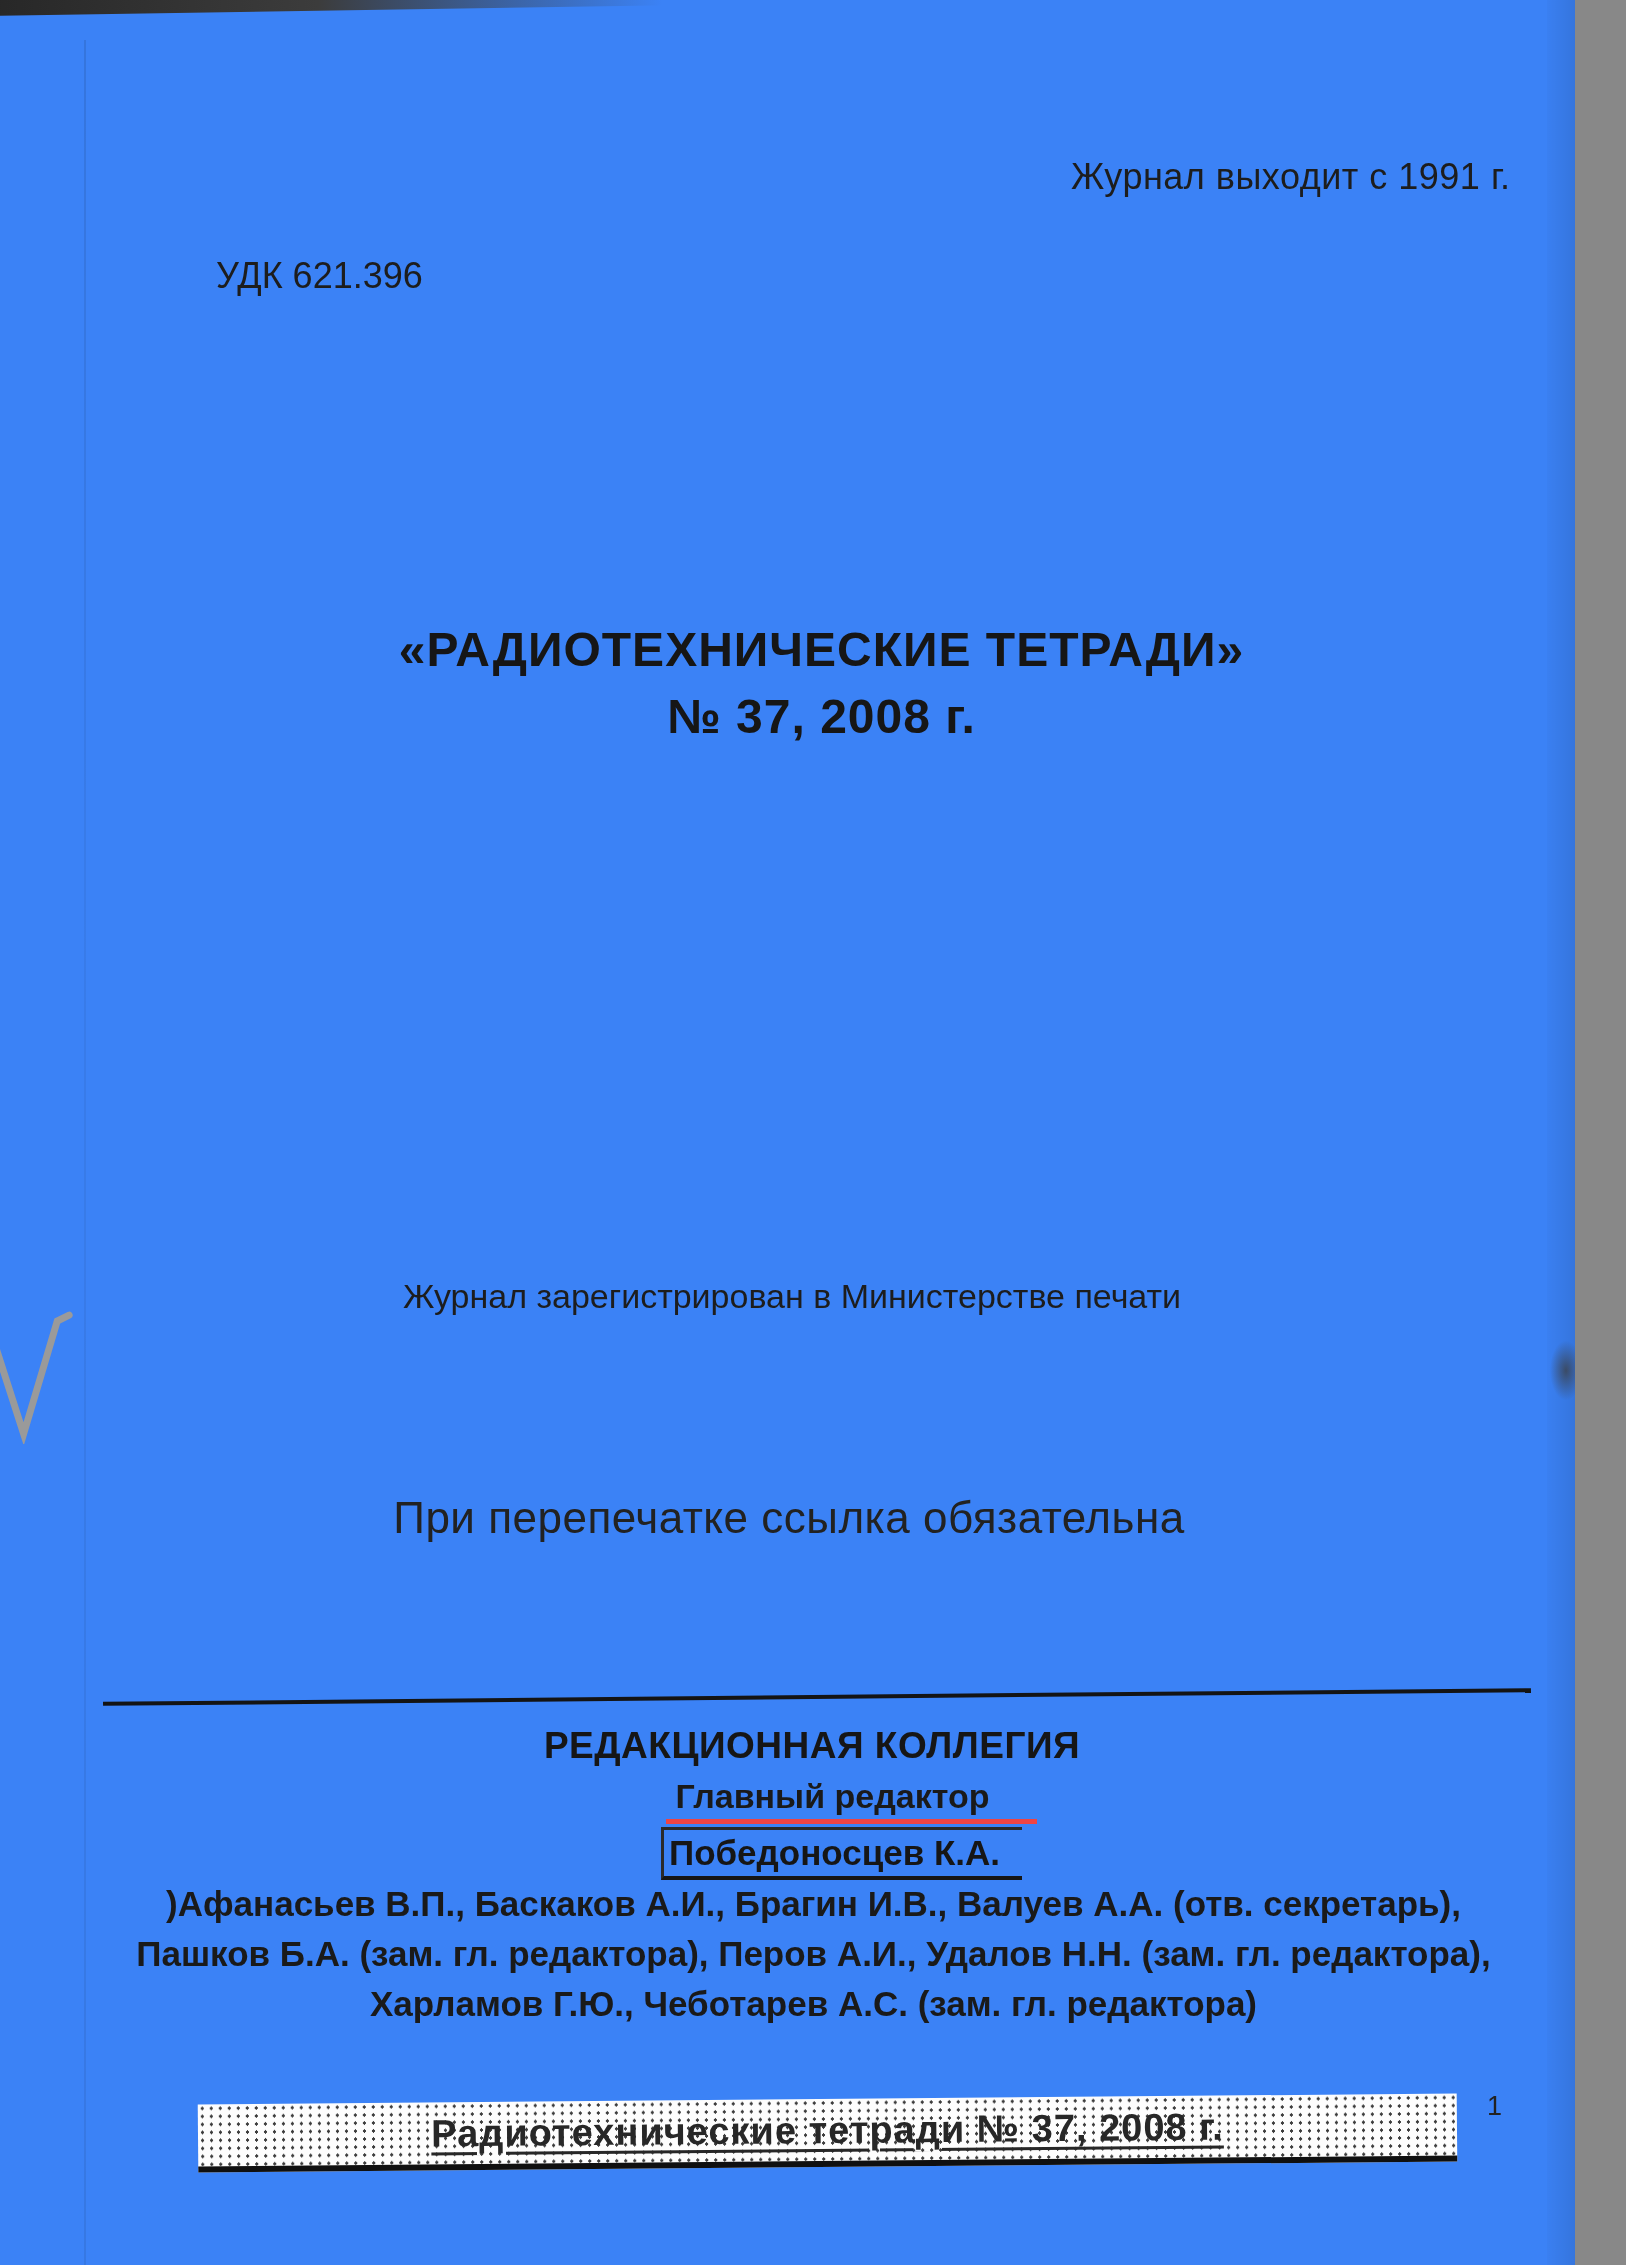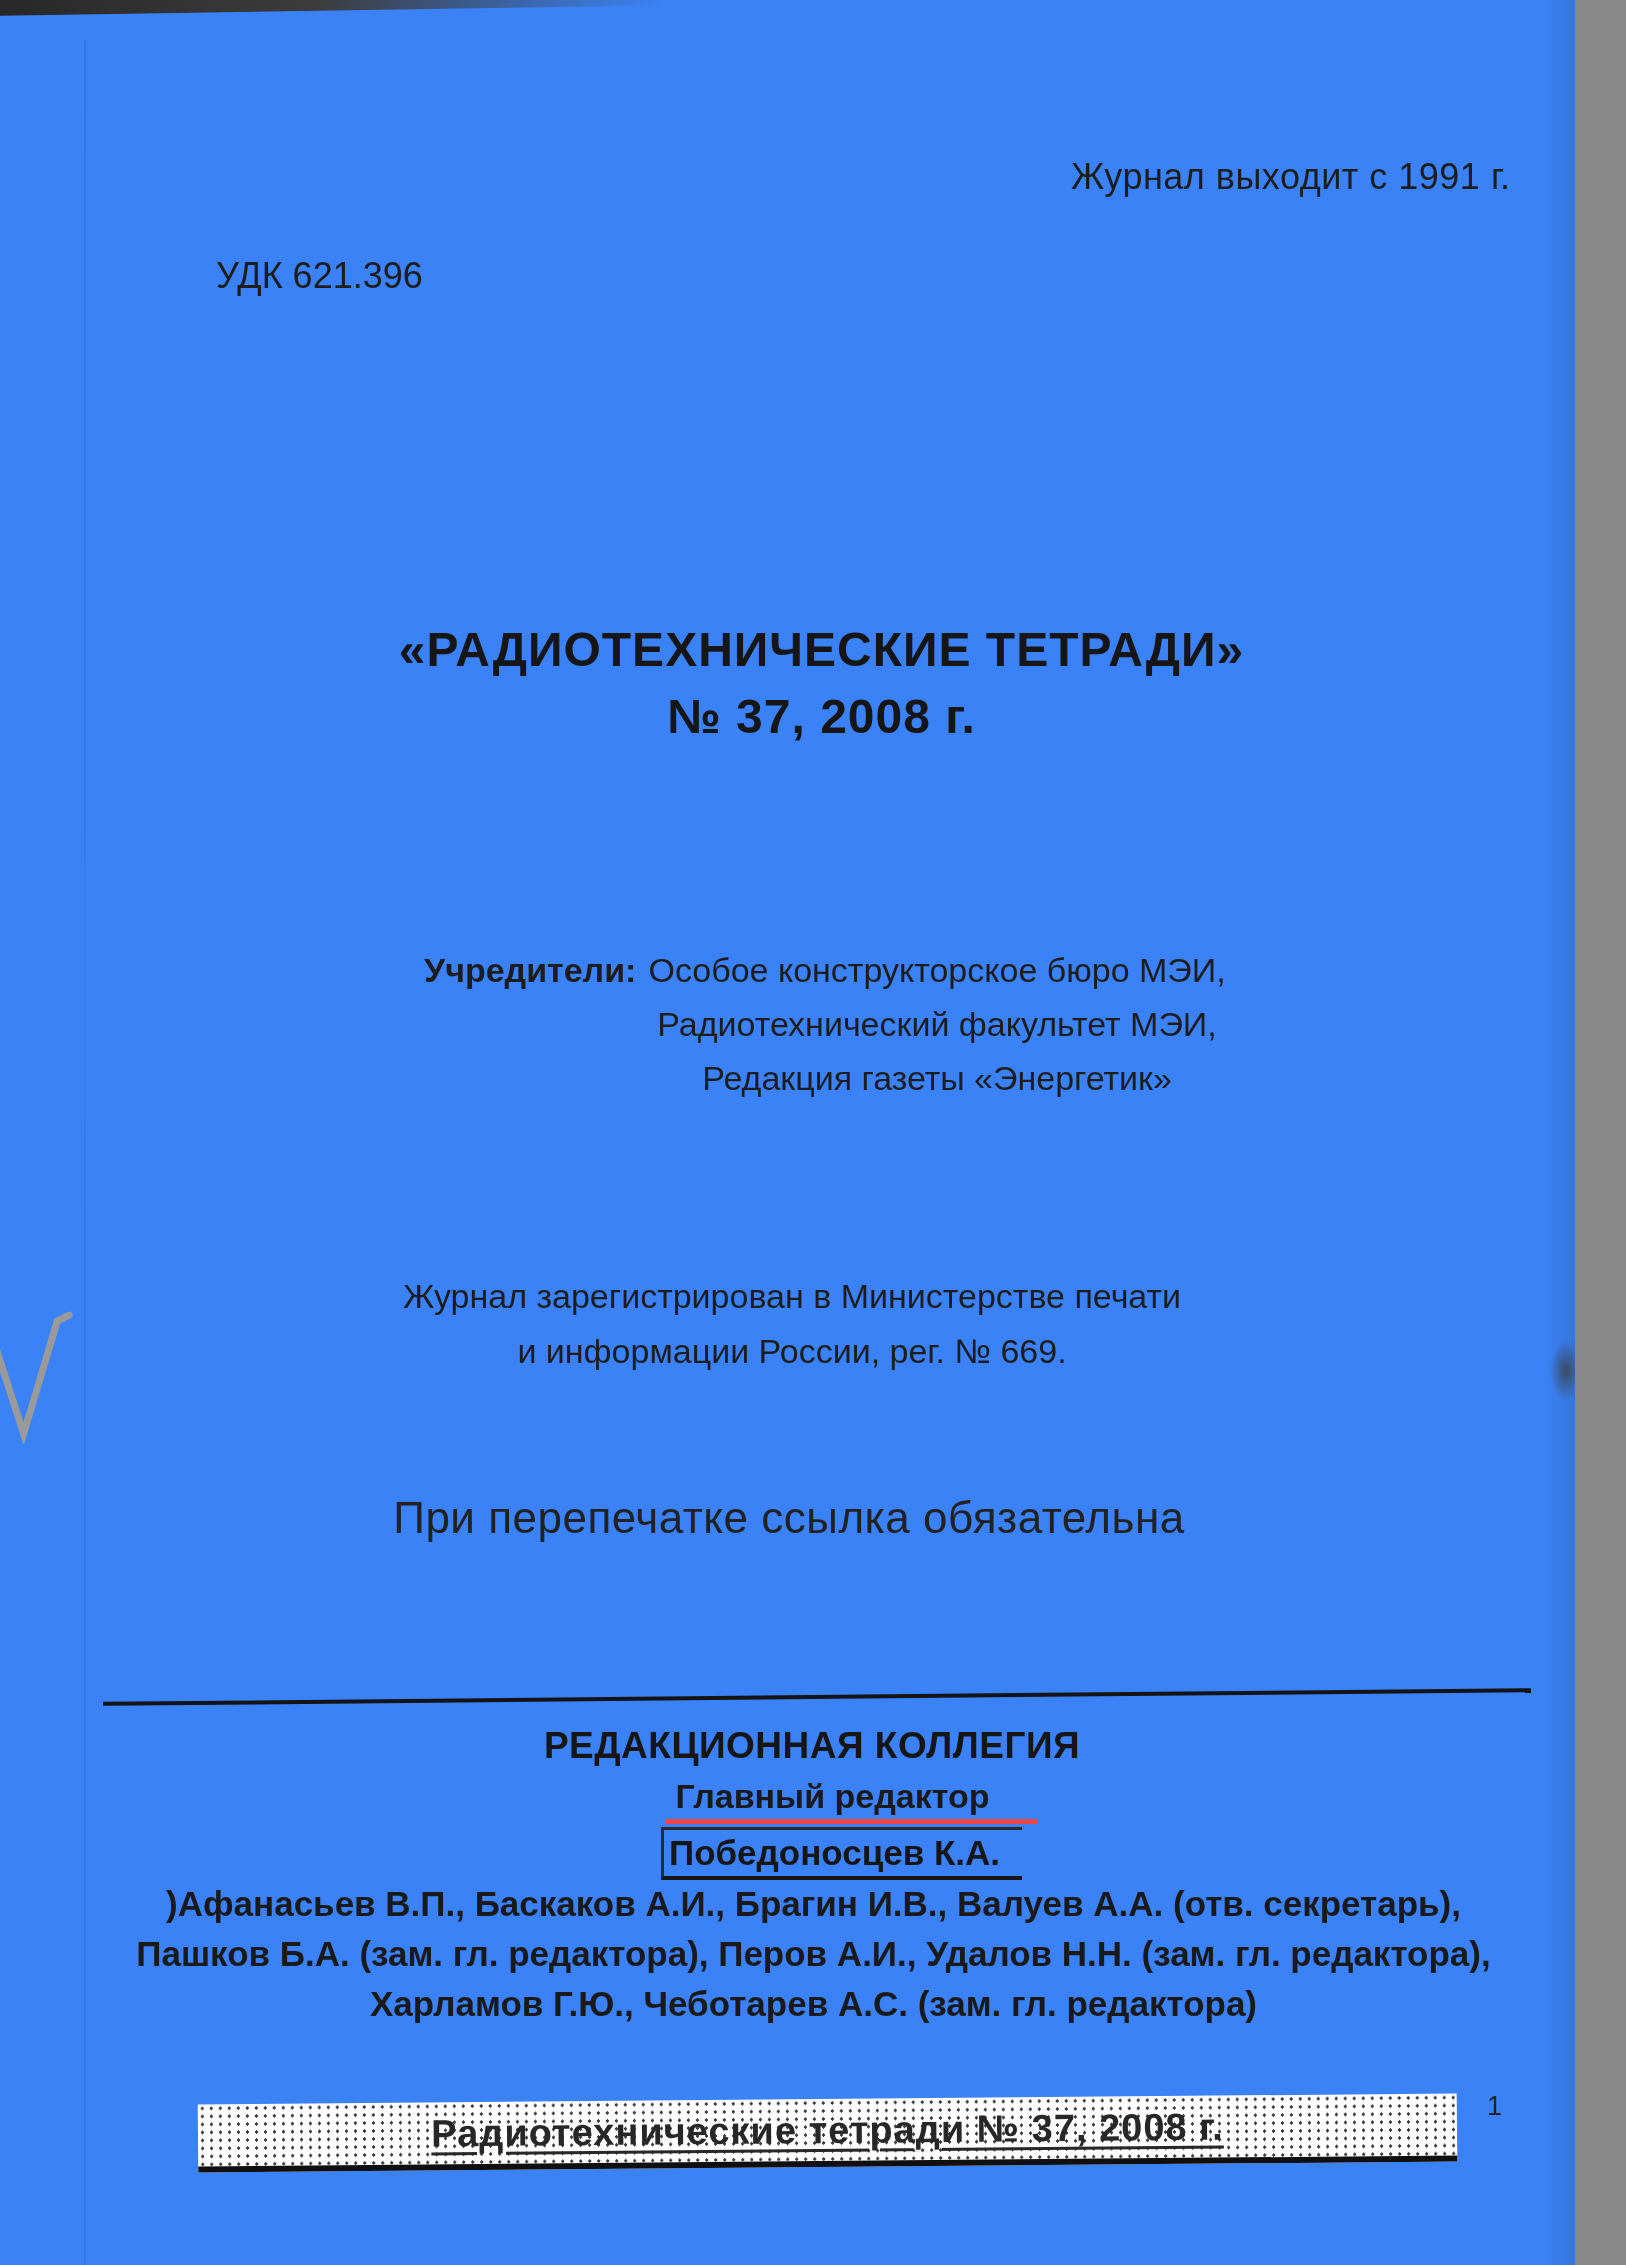--- a/index.html
+++ b/index.html
@@ -122,32 +122,23 @@
 
   <div class="issued-since">Журнал выходит с 1991 г.</div>
 
   <div class="udc">УДК 621.396</div>
 
   <div class="title-block">
     <div>«РАДИОТЕХНИЧЕСКИЕ ТЕТРАДИ»</div>
     <div>№ 37,  2008 г.</div>
   </div>
 
-  <div class="founders">
-    <span class="founders-label">Учредители:</span>
-    <div class="founders-items">
-      <div>Особое конструкторское бюро МЭИ,</div>
-      <div>Радиотехнический факультет МЭИ,</div>
-      <div>Редакция газеты «Энергетик»</div>
-    </div>
-  </div>
 
   <div class="registration">
     <div>Журнал зарегистрирован в Министерстве печати</div>
-    <div>и информации России,  рег. № 669.</div>
   </div>
 
   <div class="reprint">При перепечатке ссылка обязательна</div>
 
   <div class="divider"></div>
 
   <div class="board-heading">РЕДАКЦИОННАЯ КОЛЛЕГИЯ</div>
 
   <div class="chief-label-row">
     <span class="chief-label">Главный редактор</span>

